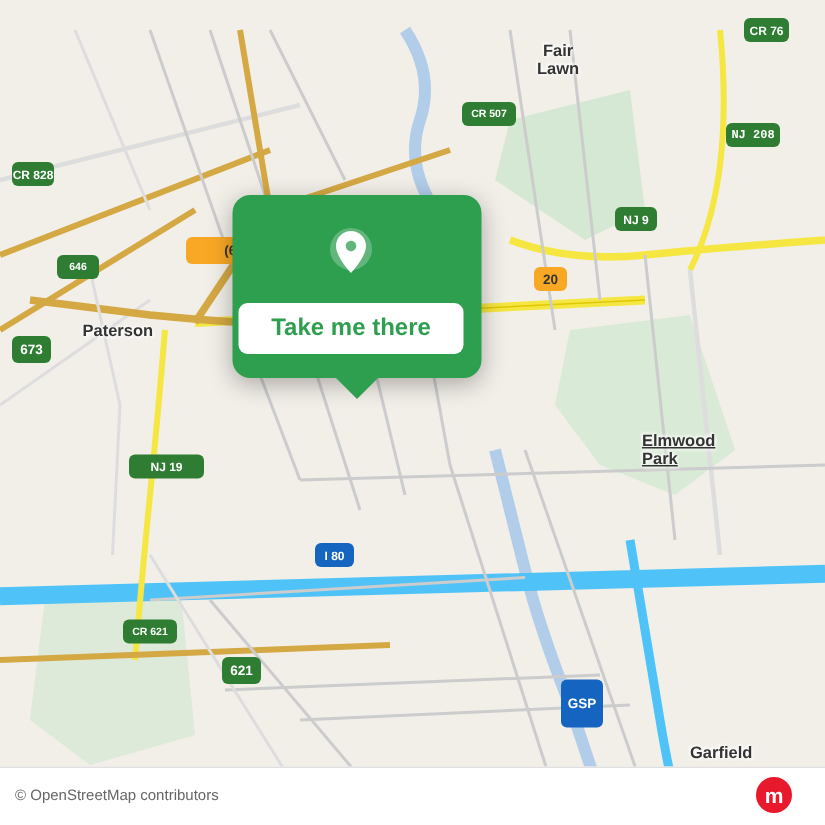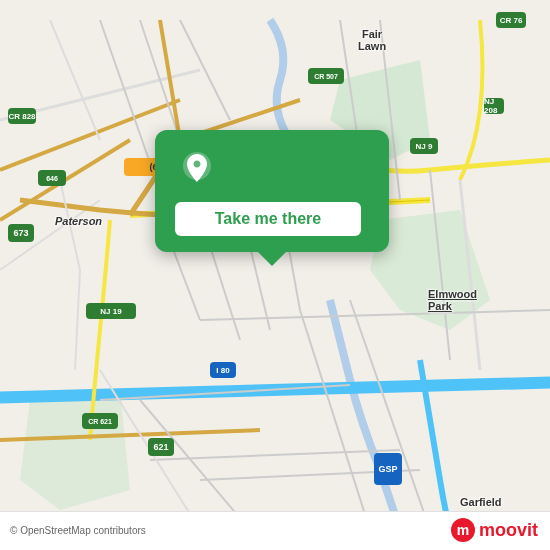--- a/index.html
+++ b/index.html
@@ -32,25 +32,26 @@
       position: absolute;
       width: 100%;
       height: 100%;
     }
 
     
     .popup-card {
       position: absolute;
       top: 130px;
       left: 155px;
-      width: 234px;
+      width: 166px;
       background-color: #2e9e4f;
       border-radius: 12px;
       display: flex;
       flex-direction: column;
+      align-items: center;
       padding: 18px 28px 16px 20px;
       z-index: 10;
       box-shadow: 0 4px 16px rgba(0,0,0,0.3);
     }
 
     .popup-card::after {
       content: '';
       position: absolute;
       bottom: -14px;
       left: 50%;
@@ -80,21 +81,21 @@
       white-space: nowrap;
     }
 
     
     .bottom-bar {
       position: absolute;
       bottom: 0;
       left: 0;
       width: 100%;
       background-color: white;
-      padding: 6px 12px 8px 10px;
+      padding: 6px 22px 8px 10px;
       z-index: 20;
       display: flex;
       align-items: center;
       justify-content: space-between;
       border-top: 1px solid #e0e0e0;
     }
 
     .bottom-bar-left {
       display: flex;
       flex-direction: column;
@@ -235,29 +236,29 @@
     <line x1="200" y1="300" x2="550" y2="290" stroke="#ccc" stroke-width="2"></line>
     <line x1="150" y1="440" x2="400" y2="430" stroke="#ccc" stroke-width="2"></line>
     <line x1="200" y1="460" x2="420" y2="450" stroke="#ccc" stroke-width="2"></line>
 
     <line x1="100" y1="350" x2="200" y2="510" stroke="#ddd" stroke-width="2"></line>
     <line x1="140" y1="380" x2="250" y2="510" stroke="#ccc" stroke-width="2"></line>
     <line x1="300" y1="290" x2="370" y2="510" stroke="#ccc" stroke-width="2"></line>
     <line x1="350" y1="280" x2="430" y2="510" stroke="#ccc" stroke-width="2"></line>
   </svg>
 
-  <div class="place-label" style="left:55px; top:215px;font-style:italic;">Paterson</div>
+  <div class="place-label" style="left:55px; top:215px;">Paterson</div>
   <div class="place-label" style="left:358px; top:28px; text-align:center;">Fair<br>Lawn</div>
   <div class="place-label" style="left:428px; top:288px; text-decoration:underline;">Elmwood<br>Park</div>
   <div class="place-label" style="left:460px; top:460px;margin-top:36px;">Garfield</div>
 
   <div class="highway-badge highway-green" style="left:8px; top:108px; font-size:8px; width:28px; height:16px;">CR 828</div>
   <div class="highway-badge highway-green" style="left:8px; top:224px; width:26px; height:18px; font-size:9px;">673</div>
   <div class="highway-badge highway-green" style="left:496px; top:12px; font-size:8px; width:30px; height:16px;">CR 76</div>
-  <div class="highway-badge highway-green" style="left:484px; top:98px; font-size:8px; width:20px; height:16px;">NJ 208</div>
+  <div class="highway-badge highway-green" style="left:484px; top:82px; font-size:8px; width:36px; height:16px;font-family:Liberation Mono, monospace;">NJ 208</div>
   <div class="highway-badge highway-green" style="left:410px; top:138px; font-size:8px; width:28px; height:16px;">NJ 9</div>
   <div class="highway-badge highway-yellow" style="left:356px; top:178px; width:22px; height:16px; font-size:9px;">20</div>
   <div class="highway-badge highway-green" style="left:86px; top:303px; font-size:8px; width:50px; height:16px;">NJ 19</div>
   <div class="highway-badge highway-blue" style="left:210px; top:362px; font-size:8px; width:26px; height:16px;">I 80</div>
   <div class="highway-badge highway-blue" style="left:374px; top:453px; font-size:9px; width:28px; height:32px;">GSP</div>
   <div class="highway-badge highway-green" style="left:308px; top:68px; font-size:7px; width:36px; height:16px;">CR 507</div>
   <div class="highway-badge highway-green" style="left:82px; top:413px; font-size:7px; width:36px; height:16px;">CR 621</div>
   <div class="highway-badge highway-green" style="left:148px; top:438px; width:26px; height:18px; font-size:9px;">621</div>
   <div class="highway-badge highway-yellow" style="left:124px; top:158px; width:34px; height:18px; font-size:9px;padding-left:36px;">(650)</div>
   <div class="highway-badge highway-green" style="left:38px; top:170px; font-size:7px; width:28px; height:16px;">646</div>
@@ -271,16 +272,15 @@
 
     <button class="take-me-btn">Take me there</button>
   </div>
 
   <div class="bottom-bar">
     <div class="bottom-bar-left">
       <span class="osm-credit">© OpenStreetMap contributors</span>
     </div>
     <div class="moovit-logo">
       <div class="moovit-m">m</div>
-      <span class="moovit-text">moovit</span>
     </div>
   </div>
 </div>
 
 </body></html>

